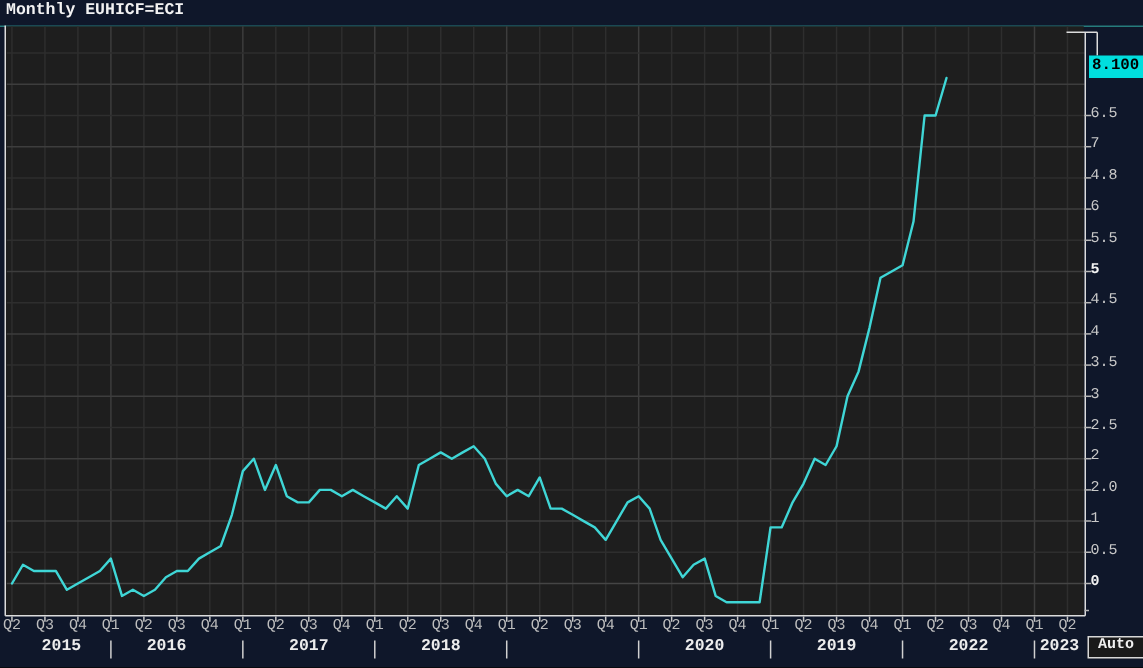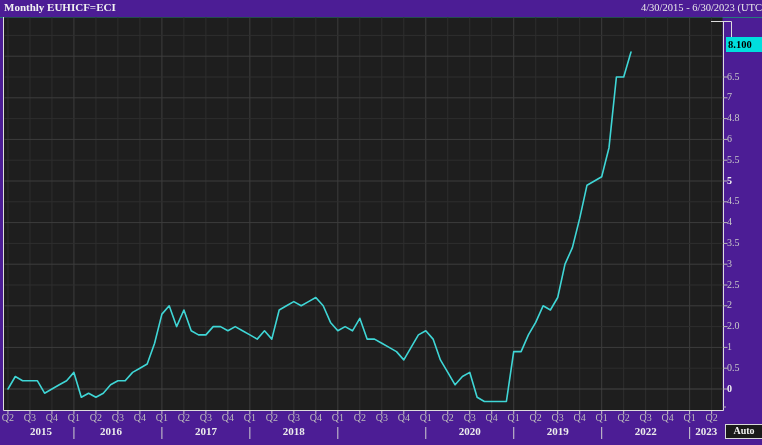--- a/index.html
+++ b/index.html
@@ -1,19 +1,19 @@
 <!DOCTYPE html>
 <html><head>
 <meta charset="utf-8">
 <style>
   html,body{margin:0;padding:0;background:#000;}
   .screen{
     position:relative;width:762px;height:445px;overflow:hidden;
-    background:#4c1d95;
-    font-family:Liberation Serif, serif;
+    background:#0f172a;
+    font-family:Liberation Mono, monospace;
     -webkit-font-smoothing:antialiased;
   }
   .header{position:absolute;left:0;top:0;width:762px;height:17px;}
   .title{position:absolute;left:4px;top:1px;font-size:11px;font-weight:bold;color:#f2f2f2;white-space:nowrap;}
   .daterange{position:absolute;right:0;top:2px;font-size:10.5px;color:#e9e9e9;white-space:nowrap;}
   .sep{position:absolute;left:0;top:17px;width:762px;height:1px;background:#267c7c;}
   .legend{position:absolute;left:11px;top:21px;font-size:10.5px;color:#3cced2;white-space:nowrap;}
   .legend .dim{color:#2b96a0;}
   svg.plot{position:absolute;left:0;top:0;}
   .badge{
@@ -33,21 +33,20 @@
     margin-top:24px;
   }
 </style>
 </head>
 <body>
 
 <div class="screen">
 
   <div class="header">
     <span class="title">Monthly EUHICF=ECI</span>
-    <span class="daterange">4/30/2015 - 6/30/2023 (UTC</span>
   </div>
 
   <div class="sep"></div>
 
   <div class="legend"><span>Line, EUHICF=ECI, Economic Indicator(Last), (S1, S2), 5/31/2022, 8.100</span><span class="dim">N/A, N/A</span></div>
 
   <svg class="plot" id="plot-svg" width="762" height="445">
       <rect x="4" y="17.5" width="718.5" height="392.5" fill="#1e1e1e"></rect>
       <line x1="7.965" y1="17.5" x2="7.965" y2="410" stroke="#2e2e2e" stroke-width="1"></line>
       <line x1="29.955000000000002" y1="17.5" x2="29.955000000000002" y2="410" stroke="#2e2e2e" stroke-width="1"></line>

